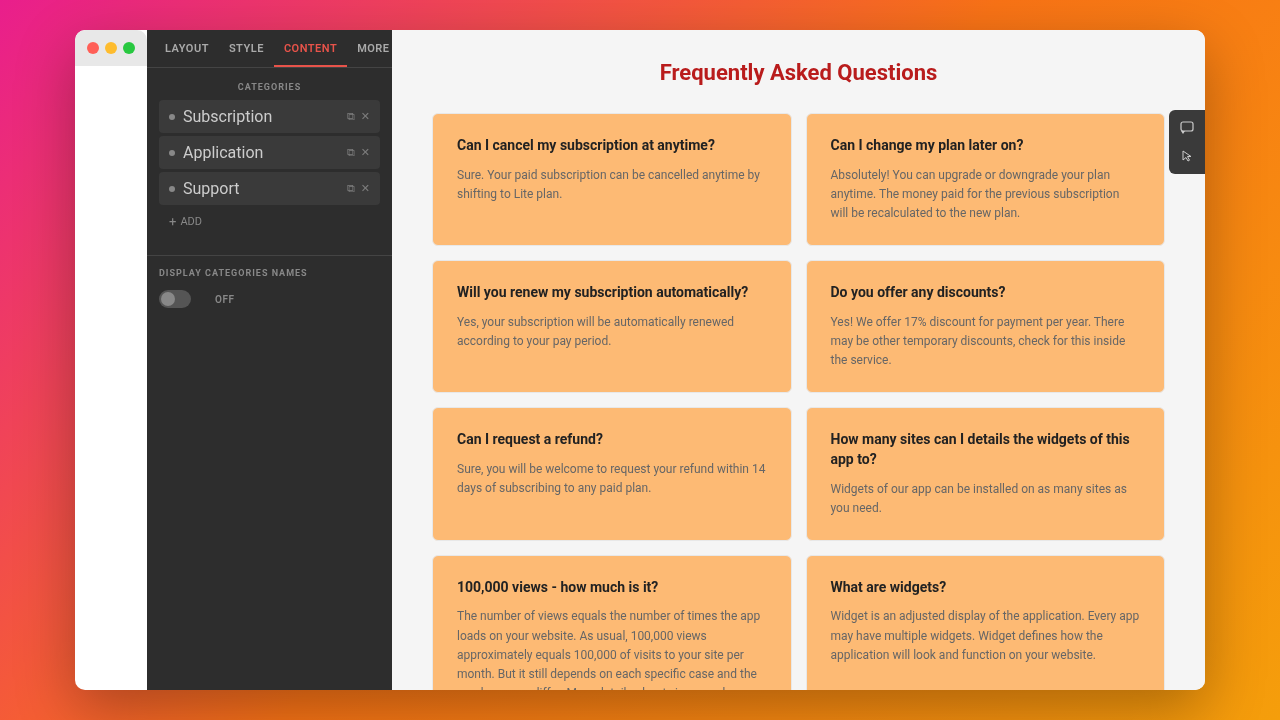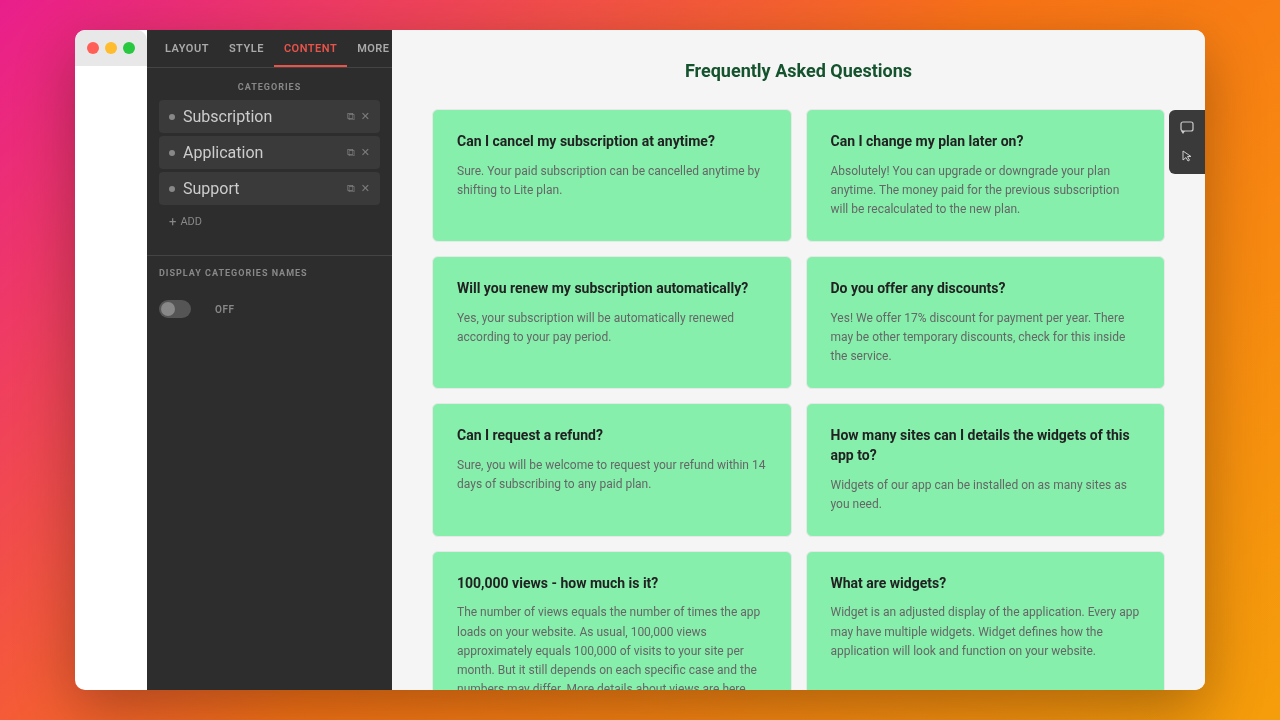--- a/index.html
+++ b/index.html
@@ -172,21 +172,21 @@
     .display-section {
       padding: 0 12px;
     }
 
     .display-label {
       font-size: 9px;
       font-weight: 700;
       color: #888;
       letter-spacing: 1px;
       text-transform: uppercase;
-      margin-bottom: 22px;
+      margin-bottom: 12px;
     }
 
     .toggle-row {
       display: flex;
       align-items: center;
       gap: 24px;
     }
 
     .toggle {
       width: 32px;
@@ -222,34 +222,34 @@
       overflow-y: auto;
       position: relative;
     }
 
     .main-content {
       padding: 30px 40px;
     }
 
     .page-title {
       text-align: center;
-      font-size: 18px;
+      font-size: 22px;
       font-weight: 700;
-      color: #14532d;
+      color: #b91c1c;
       margin-bottom: 28px;
     }
 
     .faq-grid {
       display: grid;
       grid-template-columns: 1fr 1fr;
       gap: 14px;
     }
 
     .faq-card {
-      background: #86efac;
+      background: #fdba74;
       border-radius: 6px;
       padding: 22px 24px;
       border: 1px solid #e8e8e8;
     }
 
     .faq-question {
       font-size: 14px;
       font-weight: 700;
       color: #222;
       margin-bottom: 10px;

